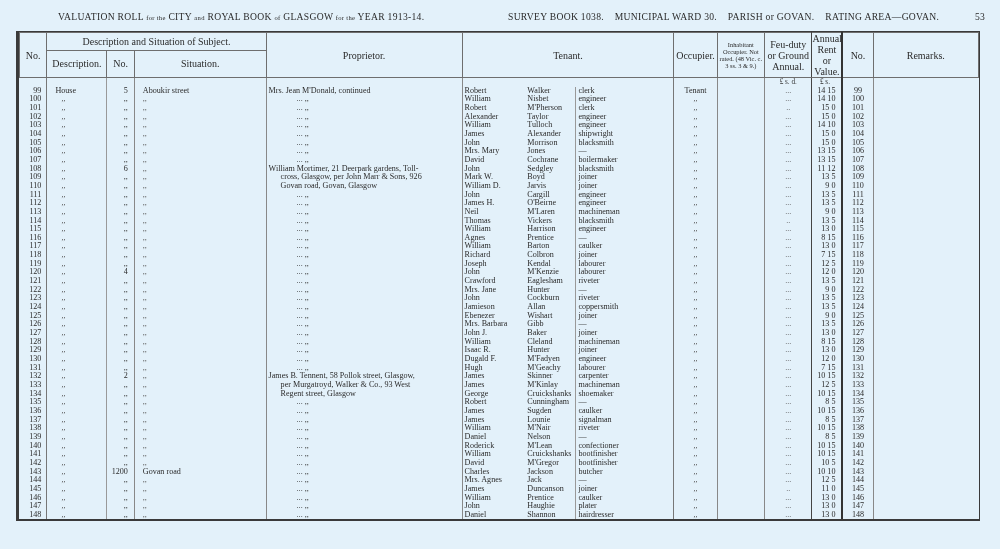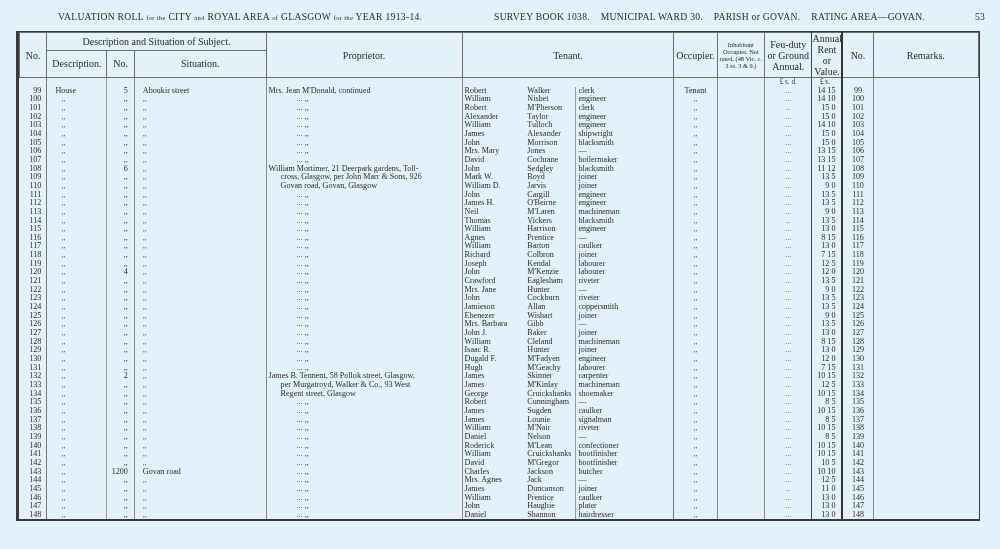--- a/index.html
+++ b/index.html
@@ -1,20 +1,20 @@
 <!DOCTYPE html>
 <html><head>
 <meta charset="utf-8">
 <style>
   html,body{margin:0;padding:0;}
   body{width:1000px;height:549px;background:#e3f1fa;font-family:"Liberation Serif","DejaVu Serif",serif;color:#2b2b2b;overflow:hidden;position:relative;}
   .header{position:absolute;left:0;top:8px;width:1000px;height:16px;font-size:9.6px;letter-spacing:.3px;}
   .header .title{position:absolute;left:58px;top:3px;white-space:nowrap;}
   .header .sc{font-size:6.6px;}
-  .header .survey{position:absolute;left:494px;top:3px;white-space:nowrap;}
+  .header .survey{position:absolute;left:508px;top:3px;white-space:nowrap;}
   .header .page{position:absolute;left:975px;top:3px;}
   .frame{position:absolute;left:16px;top:31px;width:964px;height:490px;border:1.5px solid #3a3a3a;border-left-width:3px;border-bottom-width:2.5px;box-sizing:border-box;}
   table{border-collapse:collapse;position:absolute;left:0;top:0;width:100%;table-layout:fixed;}
   th{font-weight:normal;font-size:10px;border:1px solid #6e6e6e;line-height:1.1;padding:0;text-align:center;vertical-align:middle;}
   th.small{font-size:6.4px;}
   td{font-size:8.1px;line-height:8.65px;height:8.65px;padding:0 2px;white-space:nowrap;overflow:hidden;vertical-align:top;}
   td.no{text-align:right;padding-right:5px;border-right:1px solid #777;}
   td.desc{border-right:1px solid #999;padding-left:8px;}
   td.num{text-align:right;padding-right:6px;border-right:1px solid #888;}
   td.sit{border-right:1px solid #888;padding-left:8px;}
@@ -36,21 +36,21 @@
 </style>
 </head>
 <body>
 
 <div class="header">
   <div class="title">
     <span>VALUATION ROLL</span>
     <span class="sc">for the</span>
     <span>CITY</span>
     <span class="sc">and</span>
-    <span>ROYAL AREA</span>
+    <span>ROYAL BOOK</span>
     <span class="sc">of</span>
     <span>GLASGOW</span>
     <span class="sc">for the</span>
     <span>YEAR 1913-14.</span>
   </div>
   <div class="survey">
     <span>SURVEY BOOK 1038.</span>&nbsp;&nbsp;&nbsp;
     <span>MUNICIPAL WARD 30.</span>&nbsp;&nbsp;&nbsp;
     <span>PARISH or GOVAN.</span>&nbsp;&nbsp;&nbsp;
     <span>RATING AREA—GOVAN.</span>

